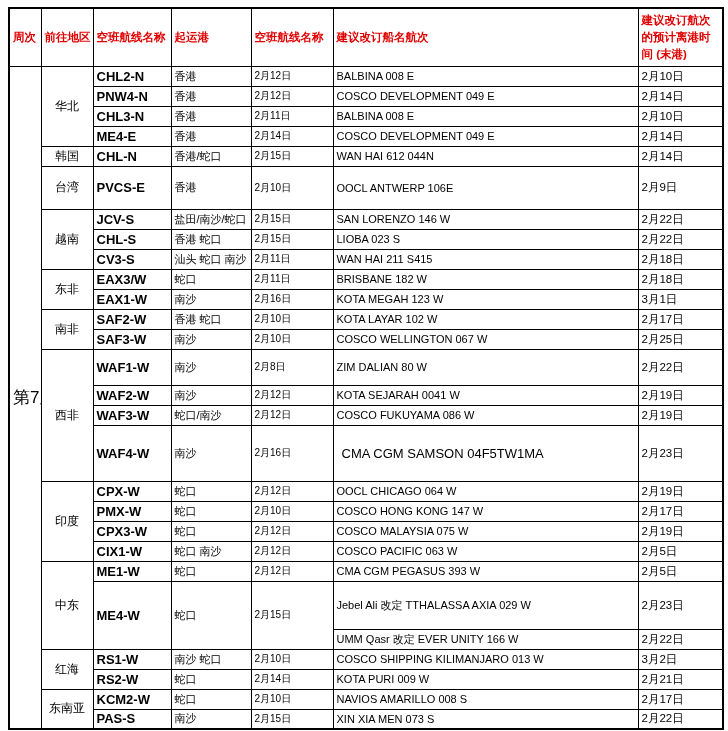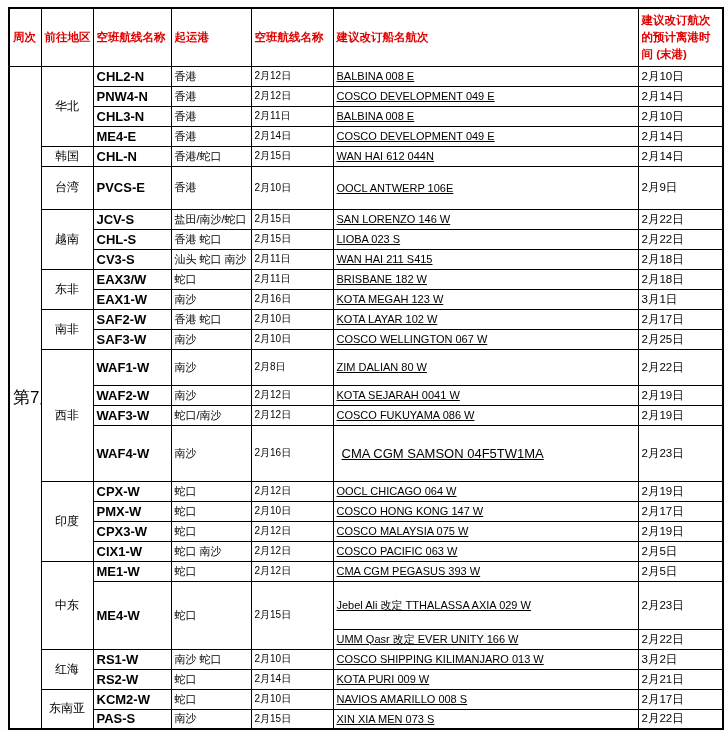--- a/index.html
+++ b/index.html
@@ -42,21 +42,21 @@
   .grid tbody tr { height: 20px; }
   .grid tbody tr.h43 { height: 43px; }
   .grid tbody tr.h36 { height: 36px; }
   .grid tbody tr.h56 { height: 56px; }
   .grid tbody tr.h48 { height: 48px; }
   td.week  { font-size: 17px; white-space: nowrap; }
   td.region{ font-size: 12px; white-space: nowrap; text-align: center; }
   td.route { font-size: 13px; white-space: nowrap; font-weight: bold; }
   td.port  { font-size: 11px; white-space: nowrap; }
   td.ddate { font-size: 10px; white-space: nowrap; }
-  td.vessel{ font-size: 11px; white-space: nowrap; text-decoration: underline; }
+  td.vessel{ font-size: 11px; white-space: nowrap; }
   td.vessel.lg { font-size: 13px; padding-left: 8px; }
   td.etd   { font-size: 11.5px; white-space: nowrap; }
 </style>
 </head>
 <body>
 
 <div class="sheet">
 <table class="grid">
   <colgroup>
     <col style="width:32px">

